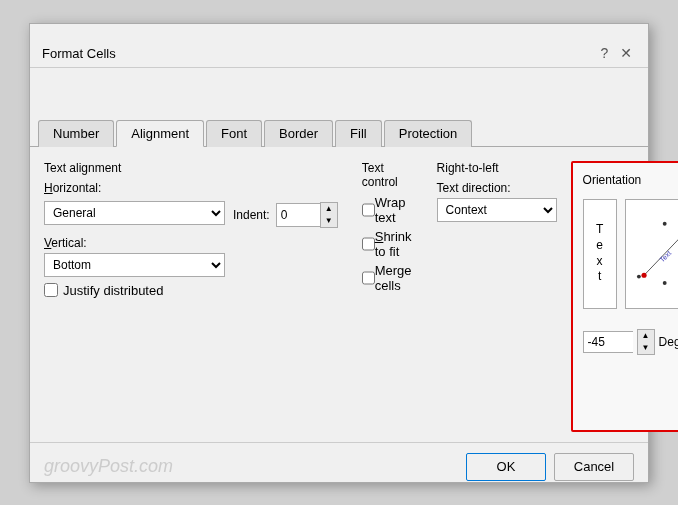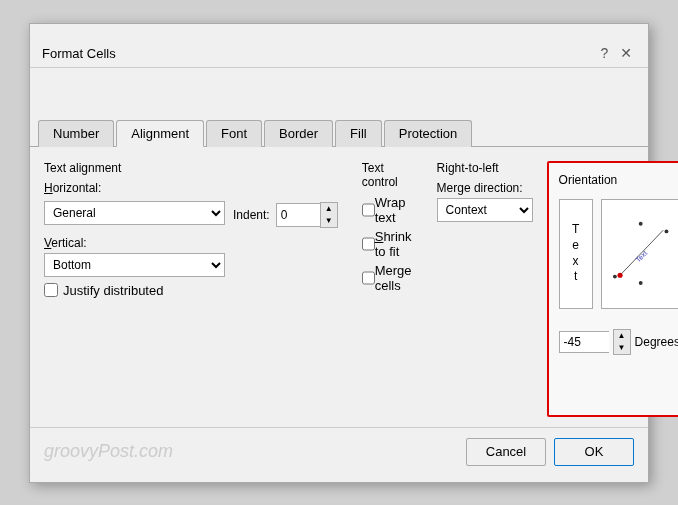--- a/index.html
+++ b/index.html
@@ -239,21 +239,21 @@
       border-right: none;
       padding: 0 4px;
       font-size: 12px;
       background: white;
     }
     .degrees-label { font-size: 12px; }
     .footer {
       display: flex;
       align-items: center;
       justify-content: space-between;
-      padding: 10px 14px 16px 14px;
+      padding: 10px 14px 1px 14px;
       border-top: 1px solid #ccc;
       background: #f0f0f0;
     }
     .watermark {
       font-size: 18px;
       color: #ccc;
       font-style: italic;
     }
     .footer-buttons {
       display: flex;
@@ -352,22 +352,22 @@
         <div class="checkbox-row">
           <input type="checkbox" style="">
           <span>Merge cells</span>
         </div>
       </div>
 
       <hr class="divider">
 
       <div>
         <div class="section-title">Right-to-left</div>
-        <div class="field-label">Merge direction:</div>
-        <select style="width:96px;">
+        <div class="field-label">Text direction:</div>
+        <select style="width:120px;">
           <option selected="">Context</option>
           <option>Left-to-Right</option>
           <option>Right-to-Left</option>
         </select>
       </div>
     </div>
 
     <div class="right-panel">
       <div class="orientation-title">Orientation</div>
       <div class="orientation-visual">
@@ -405,17 +405,17 @@
           <button class="spinner-btn">▼</button>
         </div>
         <span class="degrees-label">Degrees</span>
       </div>
     </div>
   </div>
 
   <div class="footer">
     <span class="watermark">groovyPost.com</span>
     <div class="footer-buttons">
+      <button class="footer-btn primary">OK</button>
       <button class="footer-btn">Cancel</button>
-      <button class="footer-btn primary">OK</button>
     </div>
   </div>
 </div>
 
 </body></html>

